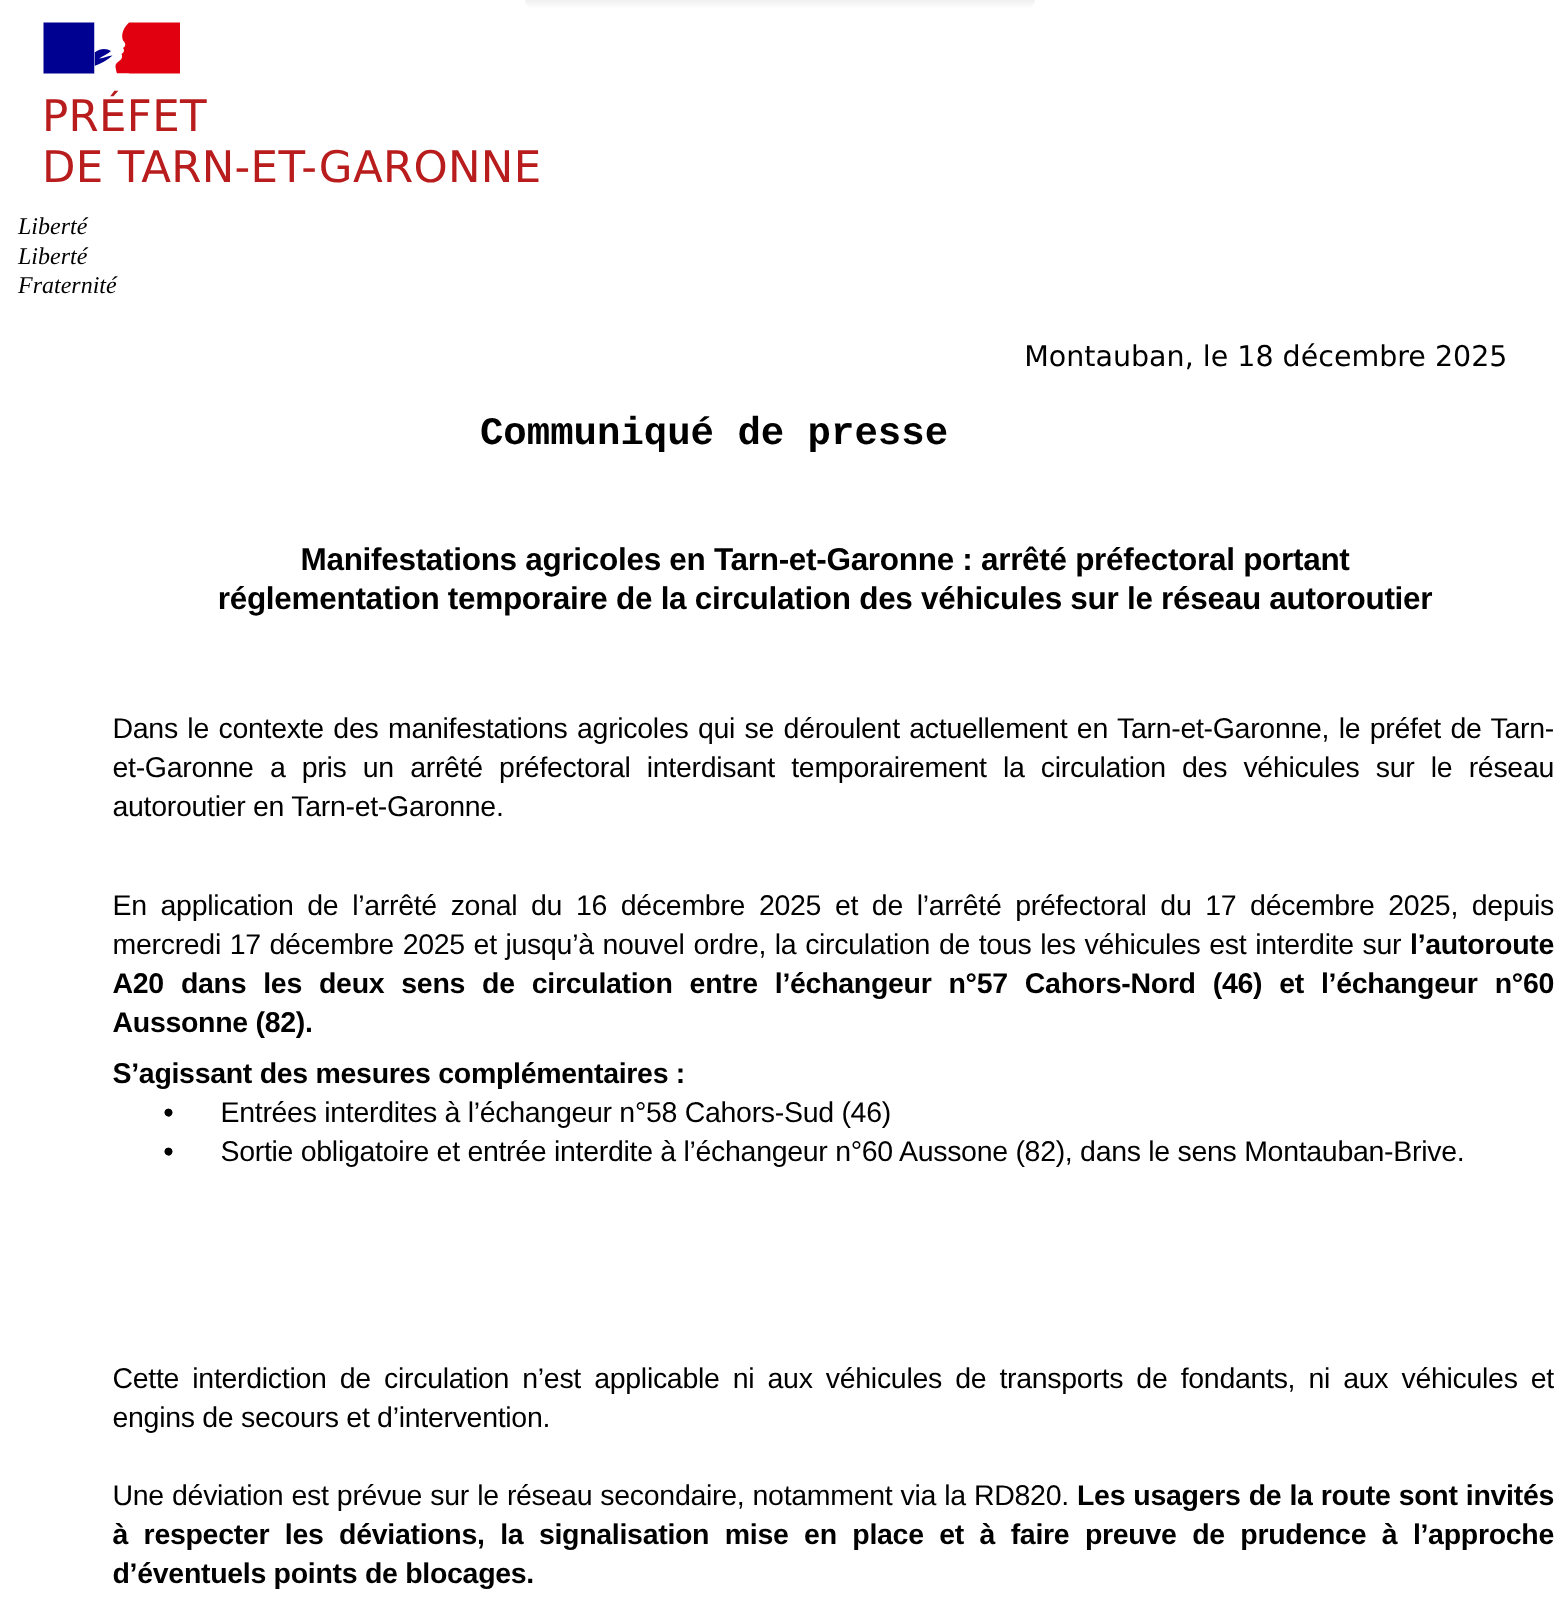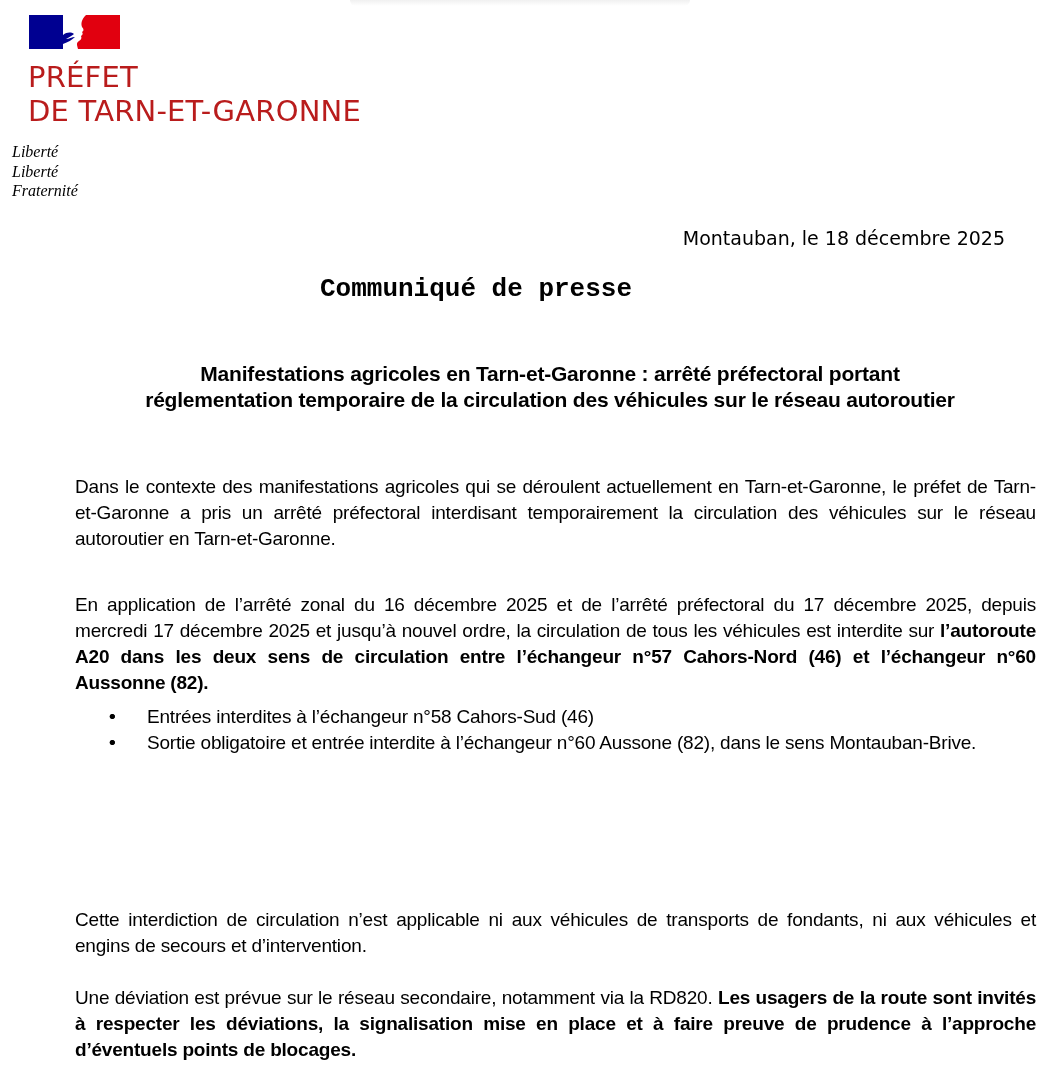--- a/index.html
+++ b/index.html
@@ -172,20 +172,21 @@
 <div class="headline">
   <div>Manifestations agricoles en Tarn-et-Garonne : arrêté préfectoral portant</div>
   <div>réglementation temporaire de la circulation des véhicules sur le réseau autoroutier</div>
 </div>
 
 <div class="body-text p1">Dans le contexte des manifestations agricoles qui se déroulent actuellement en Tarn-et-Garonne, le préfet de Tarn-et-Garonne a pris un arrêté préfectoral interdisant temporairement la circulation des véhicules sur le réseau autoroutier en Tarn-et-Garonne.</div>
 
 <div class="body-text p2"><span>En application de l’arrêté zonal du 16 décembre 2025 et de l’arrêté préfectoral du 17 décembre 2025, depuis mercredi 17 décembre 2025 et jusqu’à nouvel ordre, la circulation de tous les véhicules est interdite sur </span><b>l’autoroute A20 dans les deux sens de circulation entre l’échangeur n°57 Cahors-Nord (46) et l’échangeur n°60 Aussonne (82).</b></div>
 
 <div class="body-text p3">
+  <p class="measures-title">S’agissant des mesures complémentaires :</p>
   <ul class="measures">
     <li><span class="bullet">•</span></li>
     <li><span class="bullet">•</span><span>Entrées interdites à l’échangeur n°58 Cahors-Sud (46)</span></li>
     <li><span class="bullet">•</span></li>
     <li><span class="bullet">•</span><span>Sortie obligatoire et entrée interdite à l’échangeur n°60 Aussone (82), dans le sens Montauban-Brive.</span></li>
   </ul>
 </div>
 
 <div class="body-text p4">Cette interdiction de circulation n’est applicable ni aux véhicules de transports de fondants, ni aux véhicules et engins de secours et d’intervention.</div>
 

